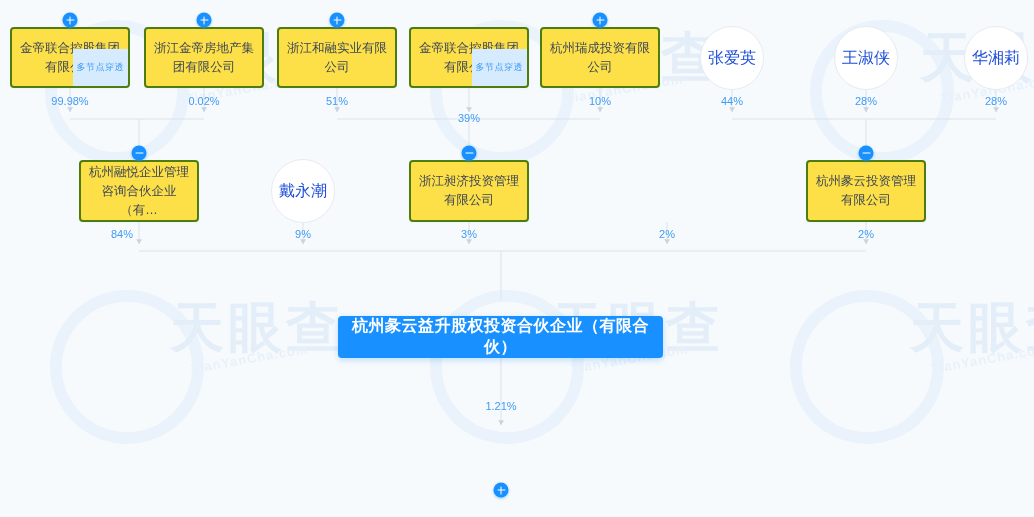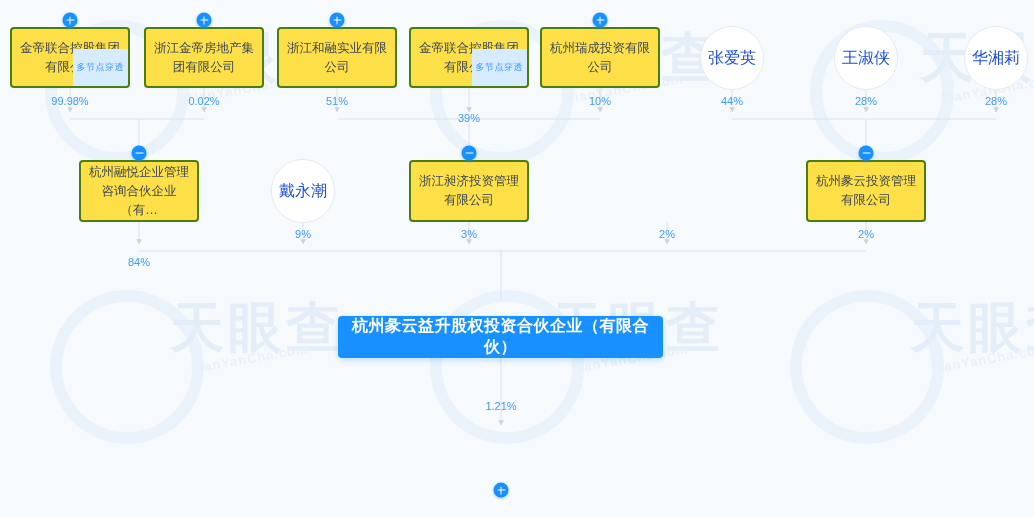--- a/index.html
+++ b/index.html
@@ -228,21 +228,21 @@
 
   <div class="node node-circle" style="left:964px;top:26px;width:64px;height:64px;">
     <span class="node-label">华湘莉</span>
   </div>
   <div class="pct" style="left:996px;top:96px;">28%</div>
 
   <div class="node node-rect" style="left:79px;top:160px;width:120px;height:62px;">
     <span class="node-label">杭州融悦企业管理咨询合伙企业（有…</span>
   </div>
   <div class="toggle minus" style="left:139px;top:153px;"></div>
-  <div class="pct" style="left:139px;top:229px;margin-top:28px;">84%</div>
+  <div class="pct" style="left:122px;top:229px;">84%</div>
 
   <div class="node node-circle" style="left:271px;top:159px;width:64px;height:64px;">
     <span class="node-label">戴永潮</span>
   </div>
   <div class="pct" style="left:303px;top:229px;">9%</div>
 
   <div class="node node-rect" style="left:409px;top:160px;width:120px;height:62px;">
     <span class="node-label">浙江昶济投资管理有限公司</span>
   </div>
   <div class="toggle minus" style="left:469px;top:153px;"></div>

